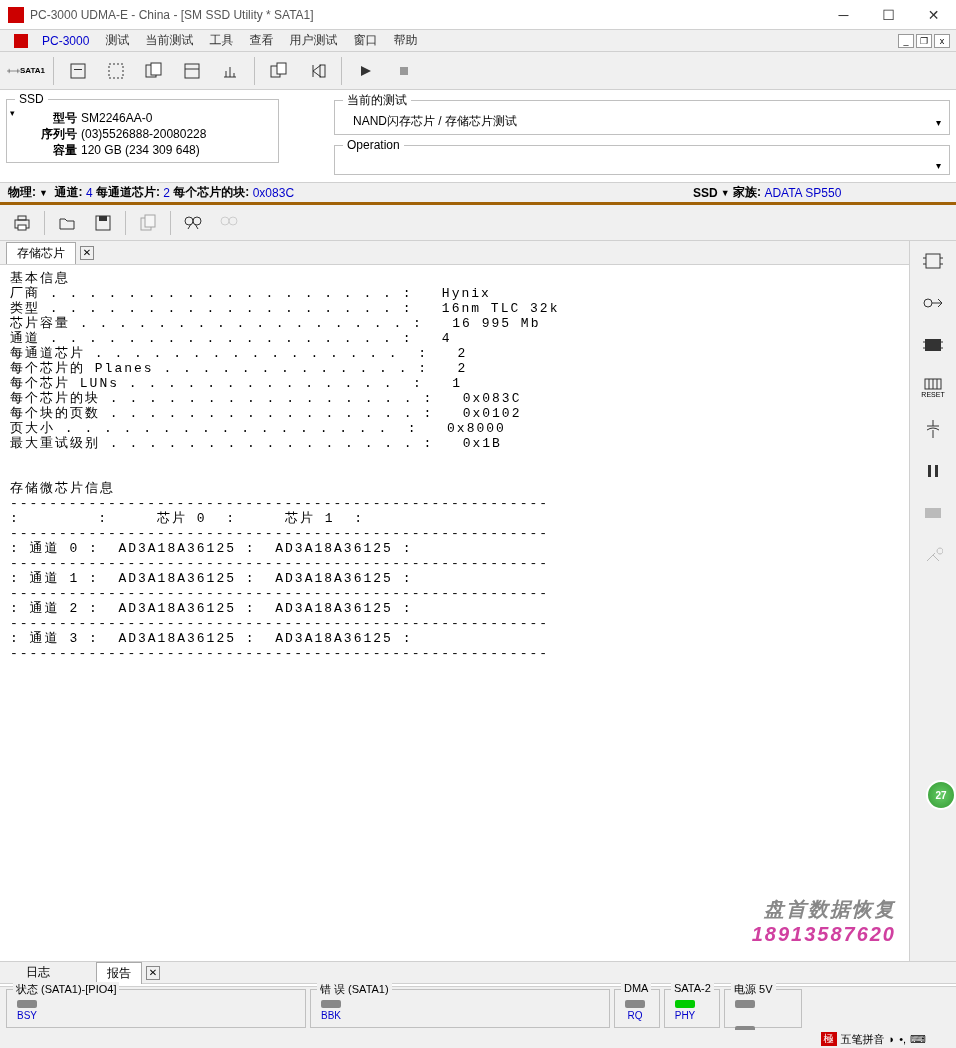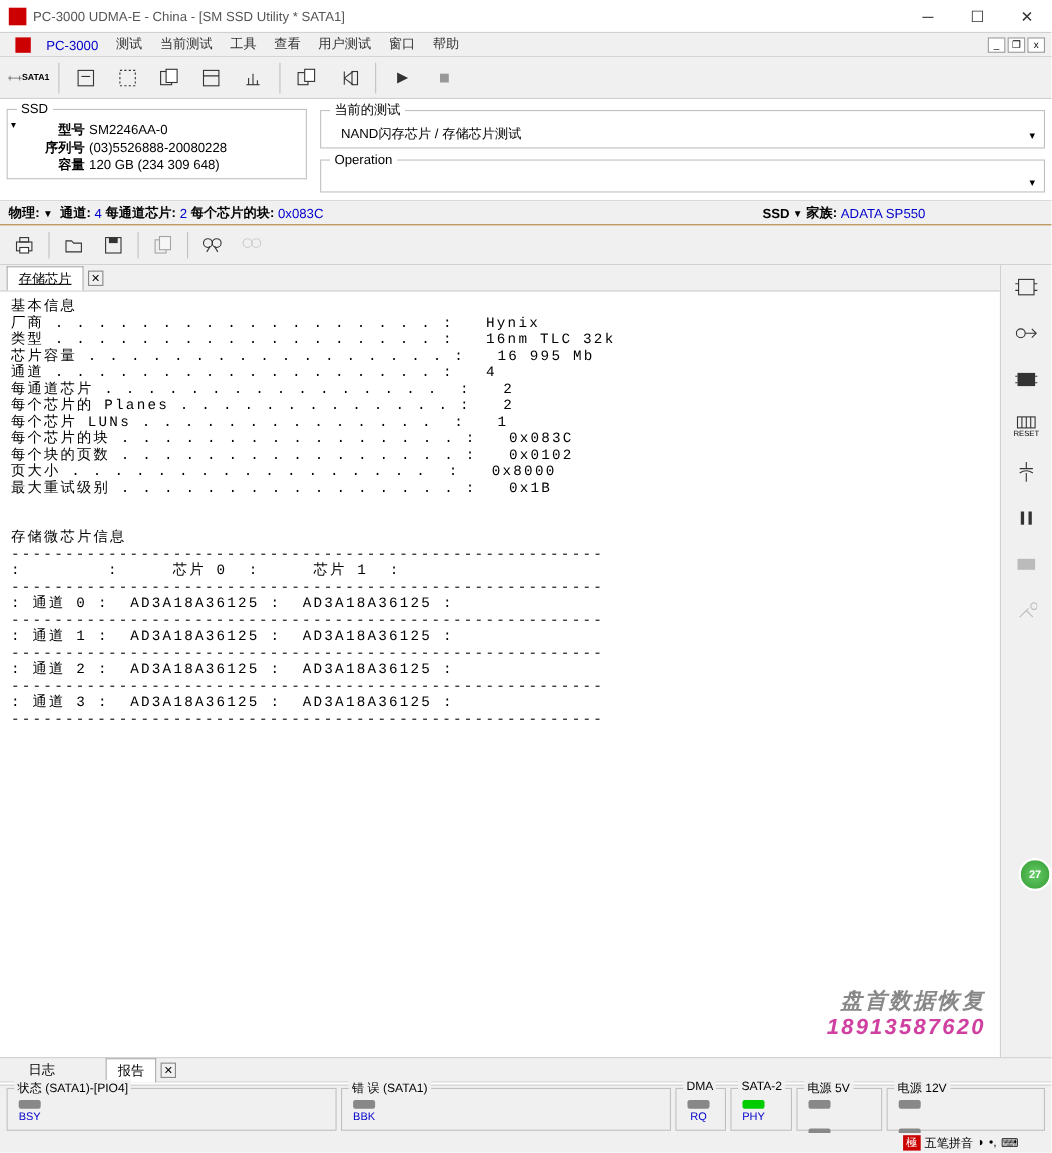--- a/index.html
+++ b/index.html
@@ -29,38 +29,38 @@
 
 .info-row { display: flex; border-bottom: 1px solid #d0d0d0; }
 .ssd-panel { width: 285px; padding: 2px 6px 4px 6px; position: relative; }
 .ssd-fieldset { border: 1px solid #c0c0c0; padding: 4px 8px; }
 .ssd-fieldset legend { font-size: 12px; padding: 0 4px; }
 .dropdown-arrow { position: absolute; left: 10px; top: 18px; font-size: 9px; }
 .info-line { display: flex; font-size: 12px; line-height: 16px; }
 .info-label { width: 66px; text-align: right; padding-right: 4px; font-weight: bold; }
 
 .right-panels { flex: 1; padding: 2px 6px 4px 6px; }
-.rp-field { border: 1px solid #c0c0c0; padding: 4px 8px; margin-bottom: 3px; position: relative; }
+.rp-field { border: 1px solid #c0c0c0; padding: 4px 8px; margin-bottom: 3px; position: relative; margin-left: 43px; }
 .rp-field legend { font-size: 12px; padding: 0 4px; }
 .rp-arrow { position: absolute; right: 8px; top: 8px; font-size: 10px; }
 
 
-.phys-bar { height: 22px; background: #f0f0f0; border-bottom: 1px solid #a16207; display: flex; align-items: center; padding: 0 8px; font-size: 12px; text-align: center; }
+.phys-bar { height: 22px; background: #f0f0f0; border-bottom: 3px solid #a16207; display: flex; align-items: center; padding: 0 8px; font-size: 12px; text-align: center; }
 .phys-bar .blue { color: #0000cc; }
 .phys-bar .dd { font-size: 9px; margin-left: 3px; }
 
 
 .toolbar2 { height: 36px; background: #f0f0f0; border-bottom: 1px solid #d0d0d0; display: flex; align-items: center; padding: 0 8px; gap: 8px; }
 .toolbar2 .tbtn2 { width: 28px; height: 28px; display: flex; align-items: center; justify-content: center; }
 
 
 .main-area { display: flex; height: 720px; }
 .content-left { flex: 1; border-right: 1px solid #d0d0d0; display: flex; flex-direction: column; }
 .tab-hdr { height: 24px; background: #f0f0f0; display: flex; align-items: center; padding-left: 6px; border-bottom: 1px solid #d0d0d0; }
-.tab { background: #fff; border: 1px solid #aaa; border-bottom: none; padding: 2px 10px; font-size: 12px; text-decoration: underline; }
+.tab { background: #fff; border: 1px solid #aaa; border-bottom: none; padding: 2px 10px; font-size: 12px; }
 .tab-close { border: 1px solid #888; width: 14px; height: 14px; font-size: 10px; display: inline-flex; align-items: center; justify-content: center; margin-left: 4px; }
 
 .content-body { flex: 1; padding: 6px 10px; font-family: "Courier New", monospace; font-size: 13px; line-height: 15px; white-space: pre; overflow: auto; letter-spacing: 2px; }
 
 
 .side-tools { width: 46px; background: #f0f0f0; display: flex; flex-direction: column; align-items: center; padding-top: 6px; gap: 14px; }
 .side-btn { width: 32px; height: 28px; display: flex; align-items: center; justify-content: center; font-size: 14px; }
 
 
 .green-badge { position: absolute; right: 0; top: 780px; width: 30px; height: 30px; border-radius: 50%; background: radial-gradient(#6c6, #393); border: 2px solid #fff; display: flex; align-items: center; justify-content: center; color: #fff; font-size: 10px; font-weight: bold; }
@@ -489,33 +489,20 @@
         <div class="led-item">
           <div class="led"></div>
           <div class="led-lbl"></div>
         </div>
         <div class="led-item">
           <div class="led"></div>
           <div class="led-lbl"></div>
         </div>
       </div>
   </fieldset>
-  <fieldset class="status-group" style="flex:1">
-    <span class="sg-title">电源 12V</span>
-    <div class="status-leds" id="leds-g6">
-        <div class="led-item">
-          <div class="led"></div>
-          <div class="led-lbl"></div>
-        </div>
-        <div class="led-item">
-          <div class="led"></div>
-          <div class="led-lbl"></div>
-        </div>
-      </div>
-  </fieldset>
 </div>
 
 <div class="taskbar">
   <span class="ime-badge">極</span>
   <span>五笔拼音</span>
   <span>◗</span>
   <span>•,</span>
   <span>⌨</span>
   <span style="width:20px"></span>
 </div>

